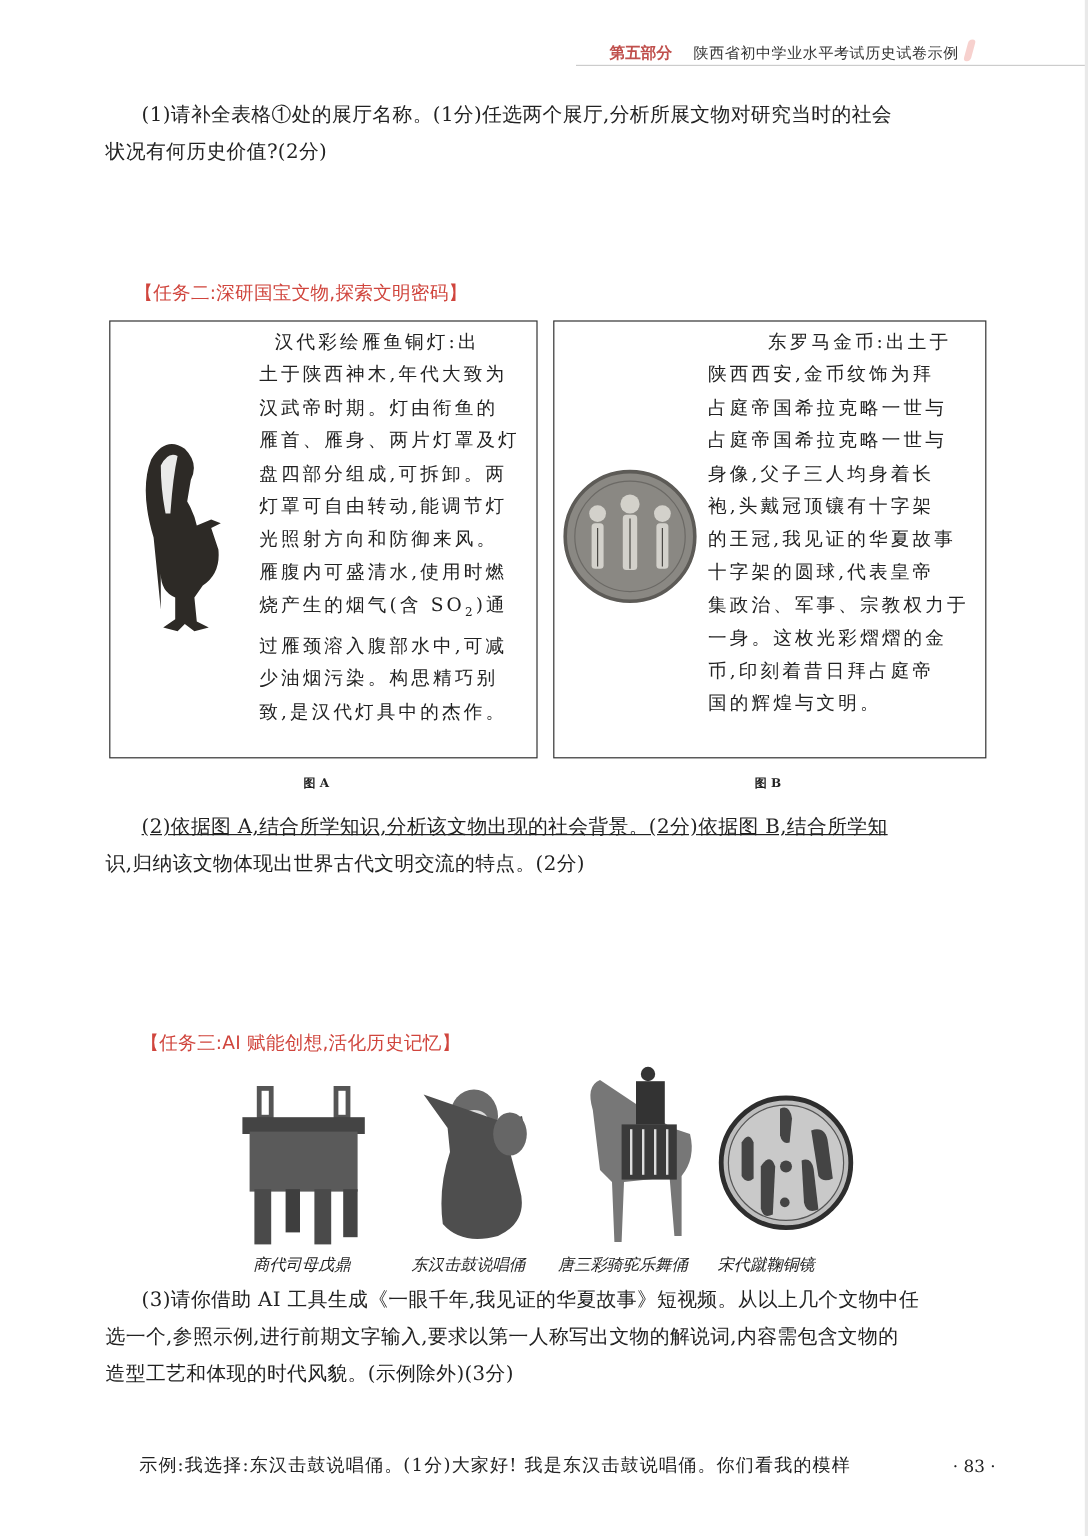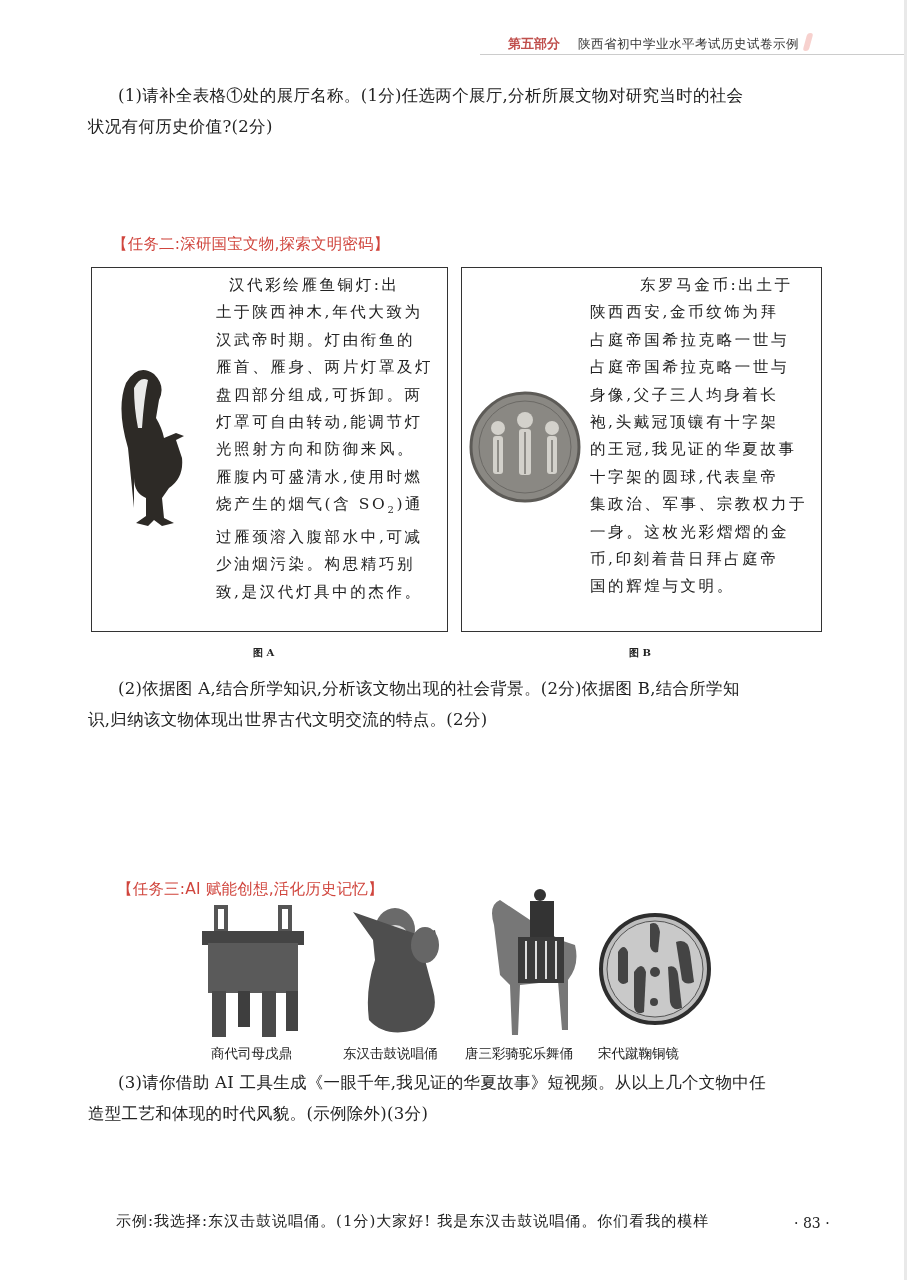--- a/index.html
+++ b/index.html
@@ -12,21 +12,21 @@
   .header .title { position:absolute; left:98px; top:3px; font-size:12.5px; color:#333; letter-spacing:0.5px; }
   .header .tab { position:absolute; left:325px; top:0; width:6px; height:18px; background:#f5c6c2; border-radius:3px; transform:skewX(-15deg); opacity:.8; }
   .edge { right:0; top:0; width:3px; height:1280px; background:#e9e9e9; }
 
   .para { font-size:16.5px; line-height:31px; letter-spacing:0.3px; color:#222; }
   .task { font-family:"DejaVu Sans","Liberation Sans",sans-serif; color:#d0453d; font-size:15.5px; letter-spacing:0.2px; }
 
   .box { border:1.5px solid #333; background:#fff; box-sizing:border-box; }
   .boxtext { position:absolute; font-size:15.5px; line-height:27.4px; letter-spacing:2.6px; color:#222; font-family:"DejaVu Serif","Liberation Serif",serif; }
   .caption { font-size:10px; font-weight:bold; font-family:"DejaVu Serif","Liberation Serif",serif; }
-  .relcap { font-family:"DejaVu Sans","Liberation Sans",sans-serif; font-size:13.5px; color:#222; }
+  .relcap { font-family:"DejaVu Sans","Liberation Sans",sans-serif; font-size:13.5px; color:#222;font-style:italic; }
   .pageno { font-size:14px; }
   sub { font-size:10px; }
 </style>
 </head>
 <body>
 
 <div class="abs header">
   <span class="part">第五部分</span>
   <span class="title">陕西省初中学业水平考试历史试卷示例</span>
   <span class="tab"></span>
@@ -93,25 +93,25 @@
     <div>一身。这枚光彩熠熠的金</div>
     <div>币,印刻着昔日拜占庭帝</div>
     <div>国的辉煌与文明。</div>
   </div>
 </div>
 
 <div class="abs caption" style="left:253px; top:646px;">图 A</div>
 <div class="abs caption" style="left:629px; top:646px;">图 B</div>
 
 <div class="abs para" style="left:88px; top:673px; width:770px;">
-  <div style="padding-left:30px;">(2)依据图 A,结合所学知识,分析该文物出现的社会背景。(2分)依据图 B,结合所学知</div>
+  <div style="padding-left:30px;text-decoration:underline;">(2)依据图 A,结合所学知识,分析该文物出现的社会背景。(2分)依据图 B,结合所学知</div>
   <div>识,归纳该文物体现出世界古代文明交流的特点。(2分)</div>
 </div>
 
-<div class="abs task" style="left:117px; top:859px;margin-top:20px;">【任务三:AI 赋能创想,活化历史记忆】</div>
+<div class="abs task" style="left:117px; top:859px;">【任务三:AI 赋能创想,活化历史记忆】</div>
 
 <svg class="abs" style="left:198px; top:903px;" width="110" height="135" viewBox="0 0 110 135">
   <rect x="16" y="2" width="14" height="30" fill="#555"></rect>
     <rect x="80" y="2" width="14" height="30" fill="#555"></rect>
   <rect x="20" y="6" width="6" height="20" fill="#fff"></rect>
     <rect x="84" y="6" width="6" height="20" fill="#fff"></rect>
   <rect x="4" y="28" width="102" height="14" fill="#444"></rect>
   <rect x="10" y="40" width="90" height="50" fill="#5a5a5a"></rect>
   <rect x="14" y="88" width="14" height="46" fill="#4a4a4a"></rect>
     <rect x="40" y="88" width="12" height="36" fill="#3e3e3e"></rect>
@@ -150,17 +150,18 @@
   </g>
 </svg>
 
 <div class="abs relcap" style="left:211px; top:1045px;">商代司母戊鼎</div>
 <div class="abs relcap" style="left:343px; top:1045px;">东汉击鼓说唱俑</div>
 <div class="abs relcap" style="left:465px; top:1045px;">唐三彩骑驼乐舞俑</div>
 <div class="abs relcap" style="left:598px; top:1045px;">宋代蹴鞠铜镜</div>
 
 <div class="abs para" style="left:88px; top:1067px; width:770px;">
   <div style="padding-left:30px;">(3)请你借助 AI 工具生成《一眼千年,我见证的华夏故事》短视频。从以上几个文物中任</div>
+  <div>选一个,参照示例,进行前期文字输入,要求以第一人称写出文物的解说词,内容需包含文物的</div>
   <div>造型工艺和体现的时代风貌。(示例除外)(3分)</div>
 </div>
 <div class="abs" style="left:116px; top:1212px; font-size:15px; letter-spacing:1px; color:#222;">示例:我选择:东汉击鼓说唱俑。(1分)大家好! 我是东汉击鼓说唱俑。你们看我的模样</div>
 
 <div class="abs pageno" style="left:794px; top:1215px;">· 83 ·</div>
 
 </body></html>

